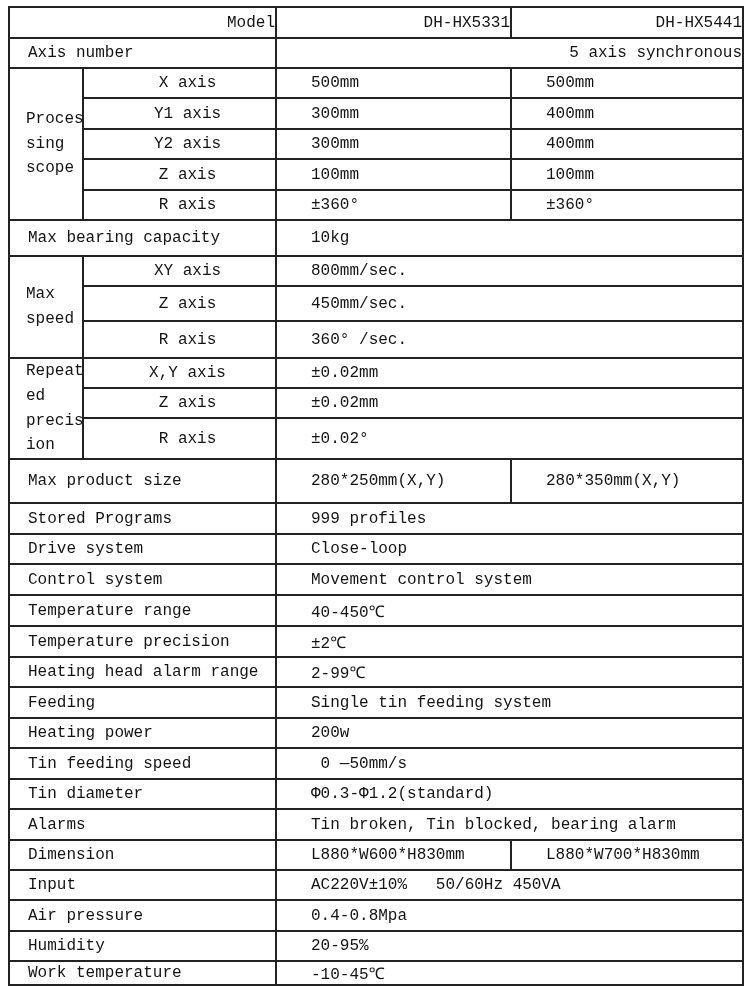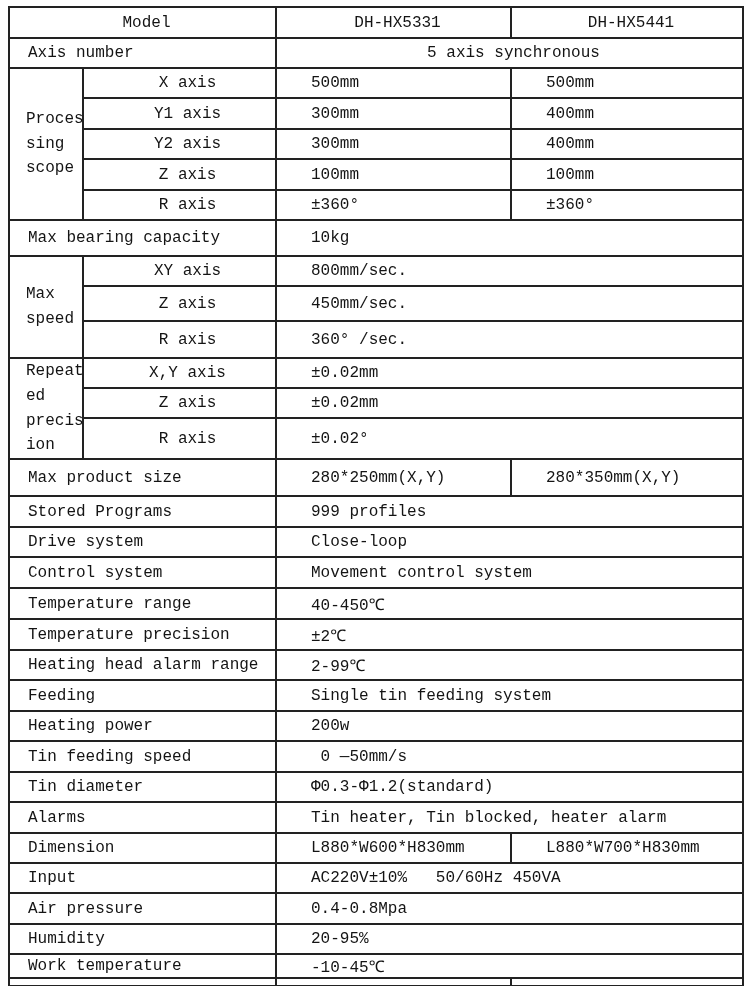--- a/index.html
+++ b/index.html
@@ -17,24 +17,24 @@
   td,th{
     border:2px solid #222222;
     padding:0;margin:0;
     font-weight:normal;font-size:16px;
     vertical-align:middle;text-align:left;overflow:hidden;
   }
   .lab{padding-left:18px;white-space:pre;}
   .grp{padding-left:16px;white-space:pre-line;line-height:1.55;}
   .sub{padding-left:16px;white-space:pre;text-align:center;}
   .val{padding-left:34px;white-space:pre;border-radius:6px;}
-  .ctr{text-align:center;padding-left:8px;white-space:pre;}
+  .ctr{text-align:right;padding-left:8px;white-space:pre;}
   
   .h28{height:20px;} .h30{height:30px;} .h31{height:31px;} .h32{height:36px;}
-  .h35{height:35px;} .h37{height:37px;} .h39{height:37px;} .h41{height:41px;}
+  .h35{height:35px;} .h37{height:37px;} .h39{height:44px;} .h41{height:41px;}
   .h8{height:8px;}
 </style>
 </head>
 <body>
 
 <div class="wrap">
 <table>
   <colgroup>
         <col class="c-grp">
         <col class="c-sub">
@@ -161,21 +161,21 @@
   <tr class="h31">
     <td colspan="2" class="lab">Tin feeding speed</td>
     <td colspan="2" class="val"> 0 —50mm/s</td>
   </tr>
   <tr class="h30">
     <td colspan="2" class="lab">Tin diameter</td>
     <td colspan="2" class="val">Φ0.3-Φ1.2(standard)</td>
   </tr>
   <tr class="h31">
     <td colspan="2" class="lab">Alarms</td>
-    <td colspan="2" class="val">Tin heater, Tin blocked, heater alarm</td>
+    <td colspan="2" class="val">Tin broken, Tin blocked, bearing alarm</td>
   </tr>
 
   <tr class="h30">
     <td colspan="2" class="lab">Dimension</td>
     <td class="val">L880*W600*H830mm</td>
     <td class="val">L880*W700*H830mm</td>
   </tr>
 
   <tr class="h30">
     <td colspan="2" class="lab">Input</td>

